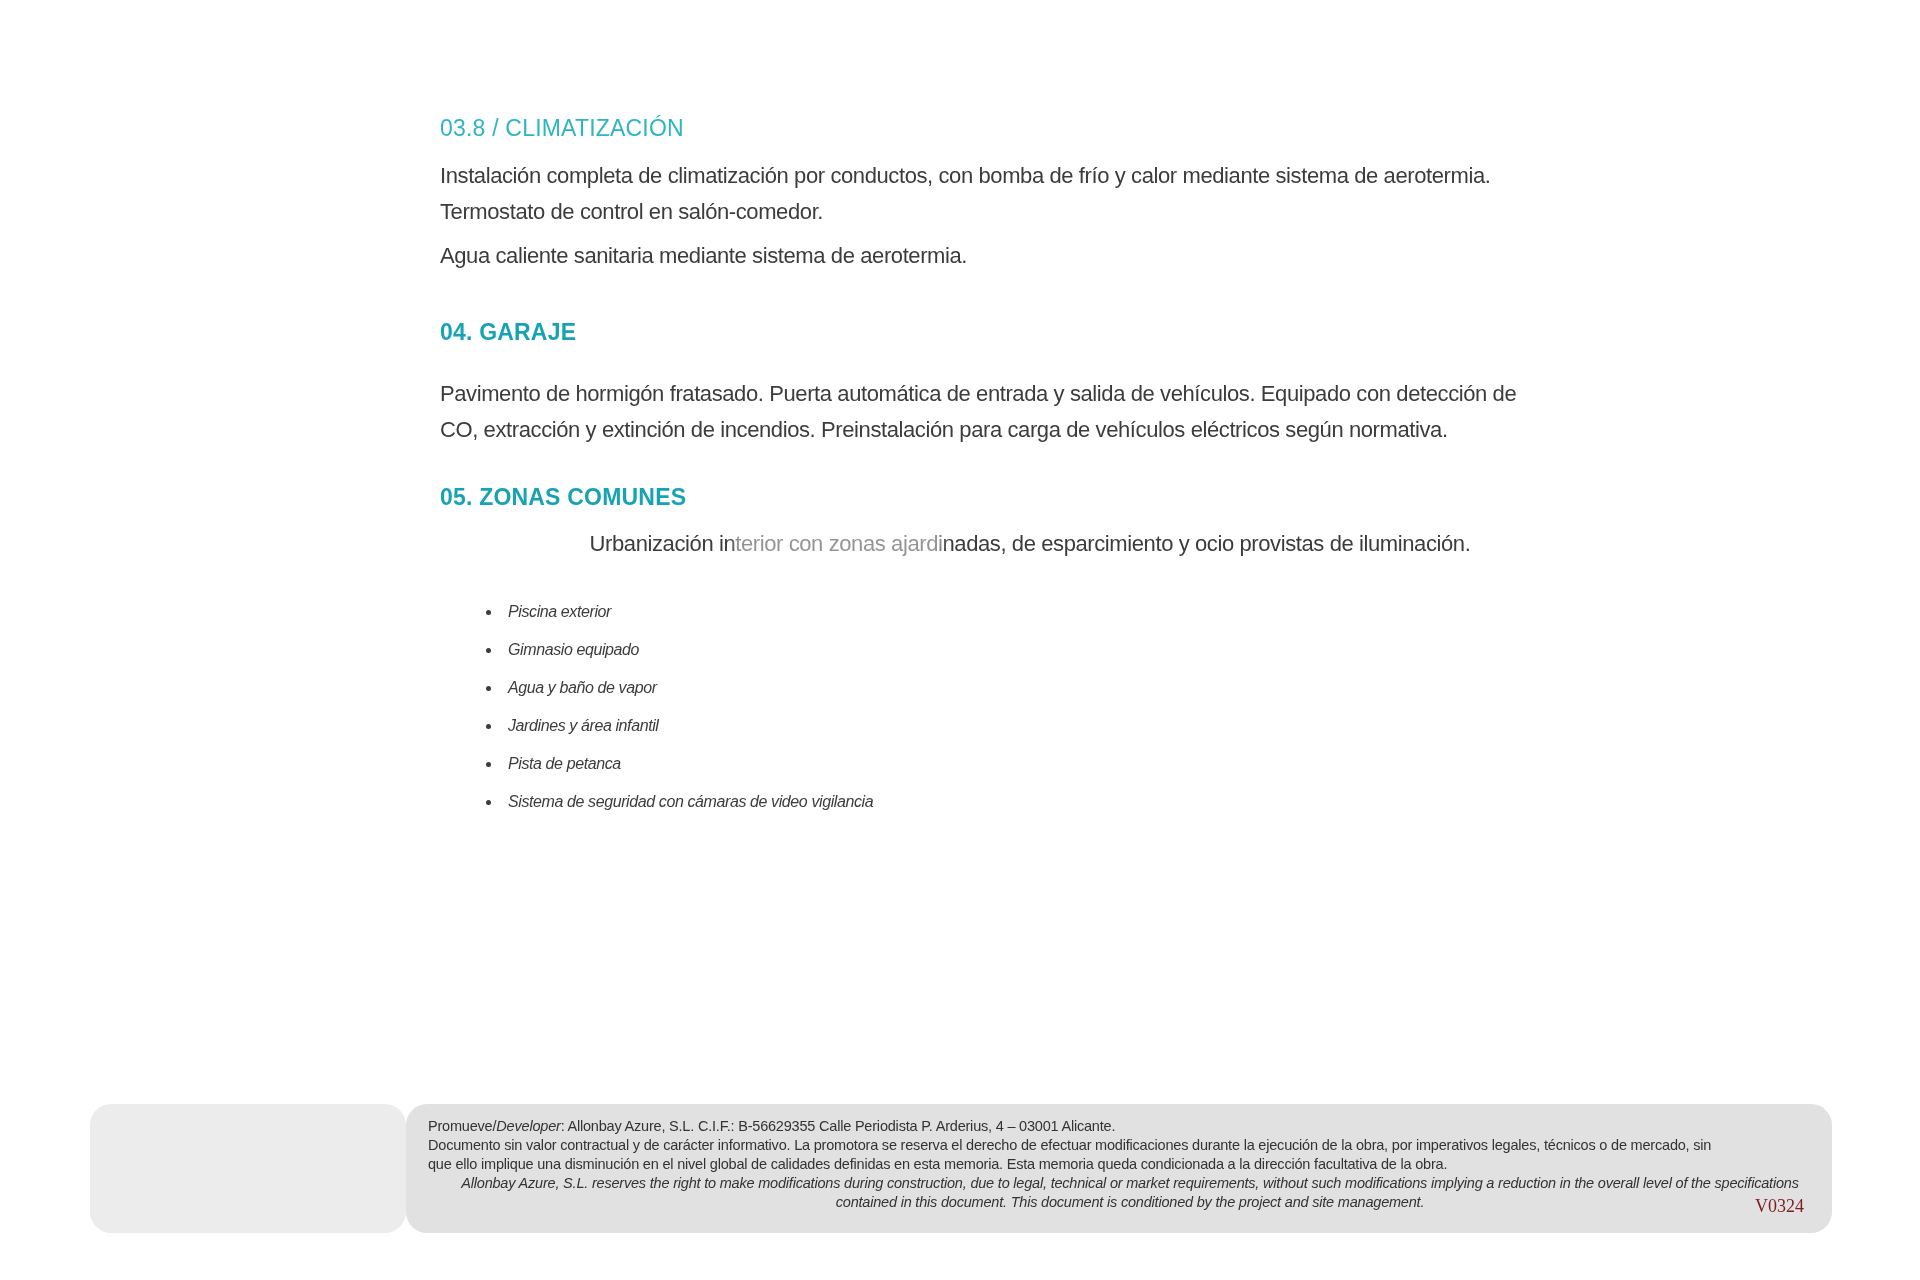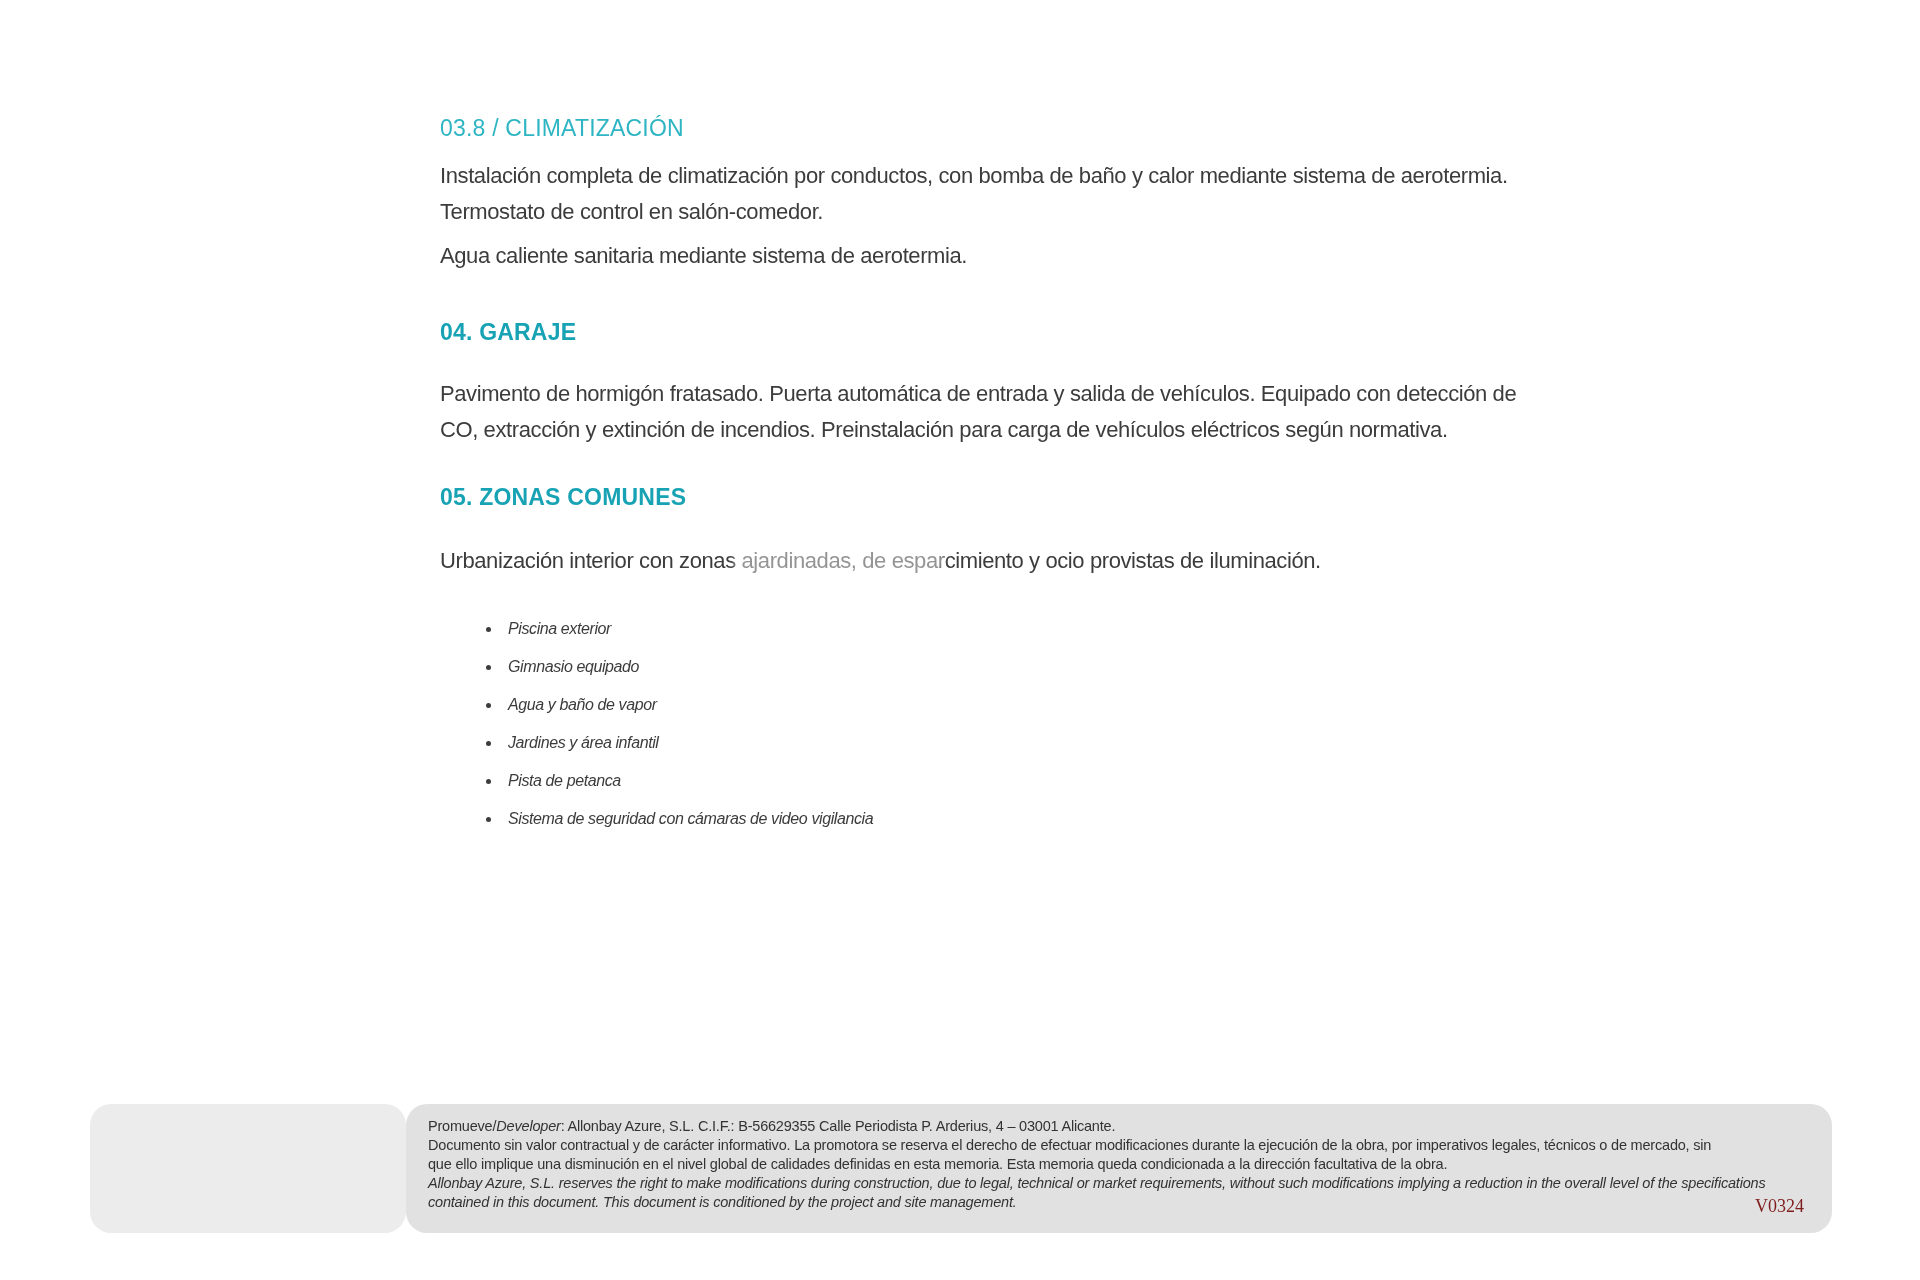--- a/index.html
+++ b/index.html
@@ -42,21 +42,21 @@
     letter-spacing: -0.4px;
     color: #3c3c3c;
     white-space: nowrap;
   }
   .para { position: relative; }
   .p1 { margin-top: 16px; }
   .p2 { margin-top: 8px; }
   .h-garaje { margin-top: 44px; }
   .p3 { margin-top: 30px; }
   .h-zonas { margin-top: 35px; }
-  .p4 { margin-top: 32px; }
+  .p4 { margin-top: 15px; text-align: center; }
   .wm-ghost {
     position: absolute;
     left: 296px;
     top: 4px;
     width: 205px;
     height: 26px;
     background: rgba(255,255,255,0.45);
     box-shadow: 0 0 5px 3px rgba(255,255,255,0.45);
     pointer-events: none;
   }
@@ -104,41 +104,41 @@
     color: #333333;
   }
   .footer-line {
     font-size: 14.5px;
     line-height: 19px;
     letter-spacing: -0.2px;
     white-space: nowrap;
     color: #333333;
   }
   .footer-line .it { font-style: italic; }
-  .footer-line.en { font-style: italic; }
+  .footer-line.en { font-style: italic; text-align: center; }
   .version-code {
     position: absolute;
     right: 28px;
     bottom: 16px;
     font-family: "Liberation Serif", serif;
     font-size: 18px;
     color: #7f1d1d;
   }
 </style>
 </head>
 <body>
 
 <div class="page">
 
   <div class="content">
 
     <div class="heading-light">03.8 / CLIMATIZACIÓN</div>
 
     <div class="para p1">
-      <div class="body-line">Instalación completa de climatización por conductos, con bomba de baño y calor mediante sistema de aerotermia.</div>
+      <div class="body-line">Instalación completa de climatización por conductos, con bomba de frío y calor mediante sistema de aerotermia.</div>
       <div class="body-line">Termostato de control en salón-comedor.</div>
     </div>
 
     <div class="para p2">
       <div class="body-line">Agua caliente sanitaria mediante sistema de aerotermia.</div>
     </div>
 
     <div class="heading-bold h-garaje">04. GARAJE</div>
 
     <div class="para p3">

